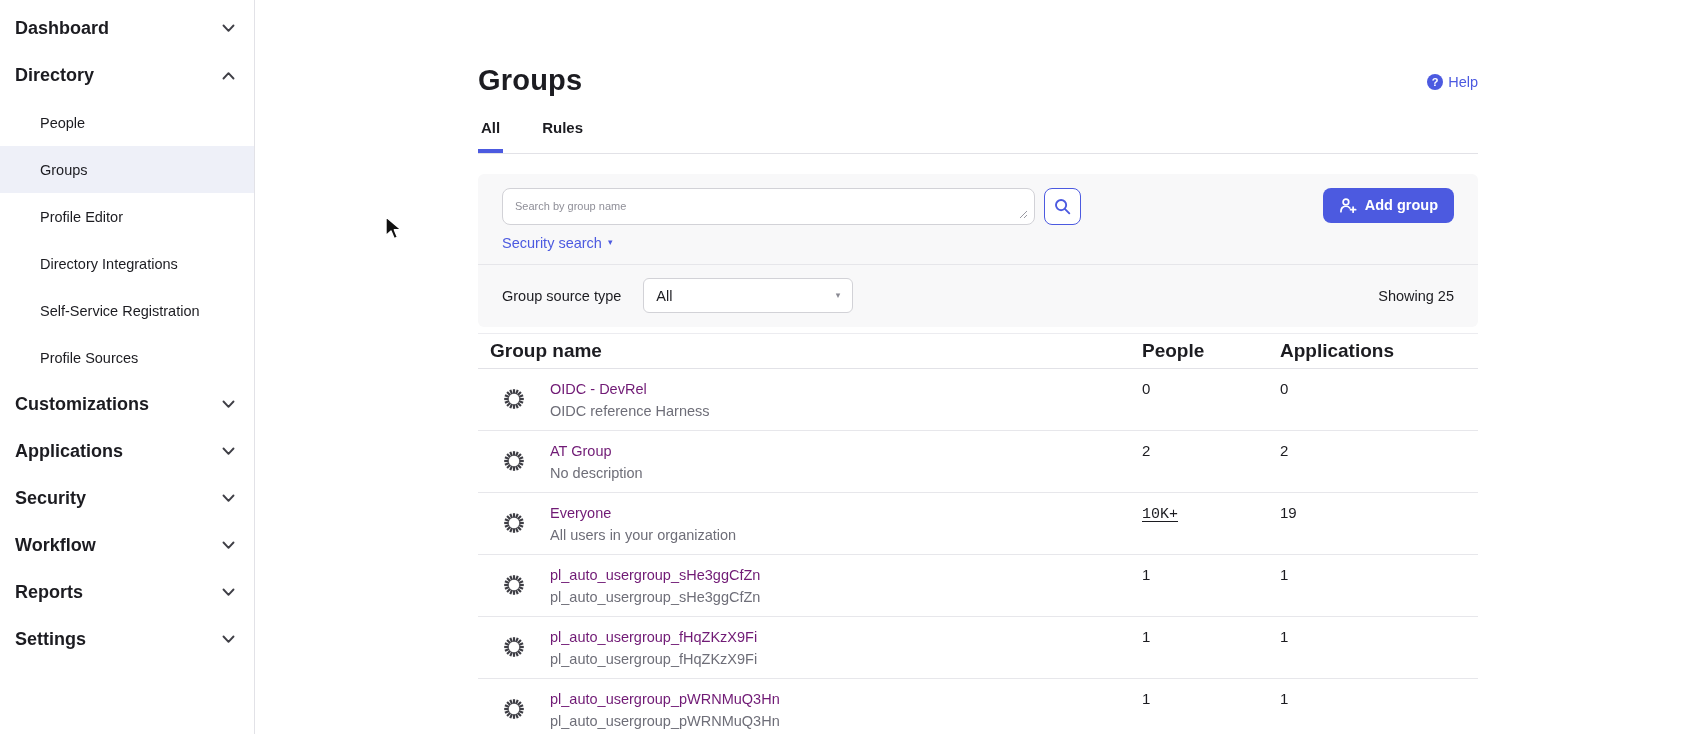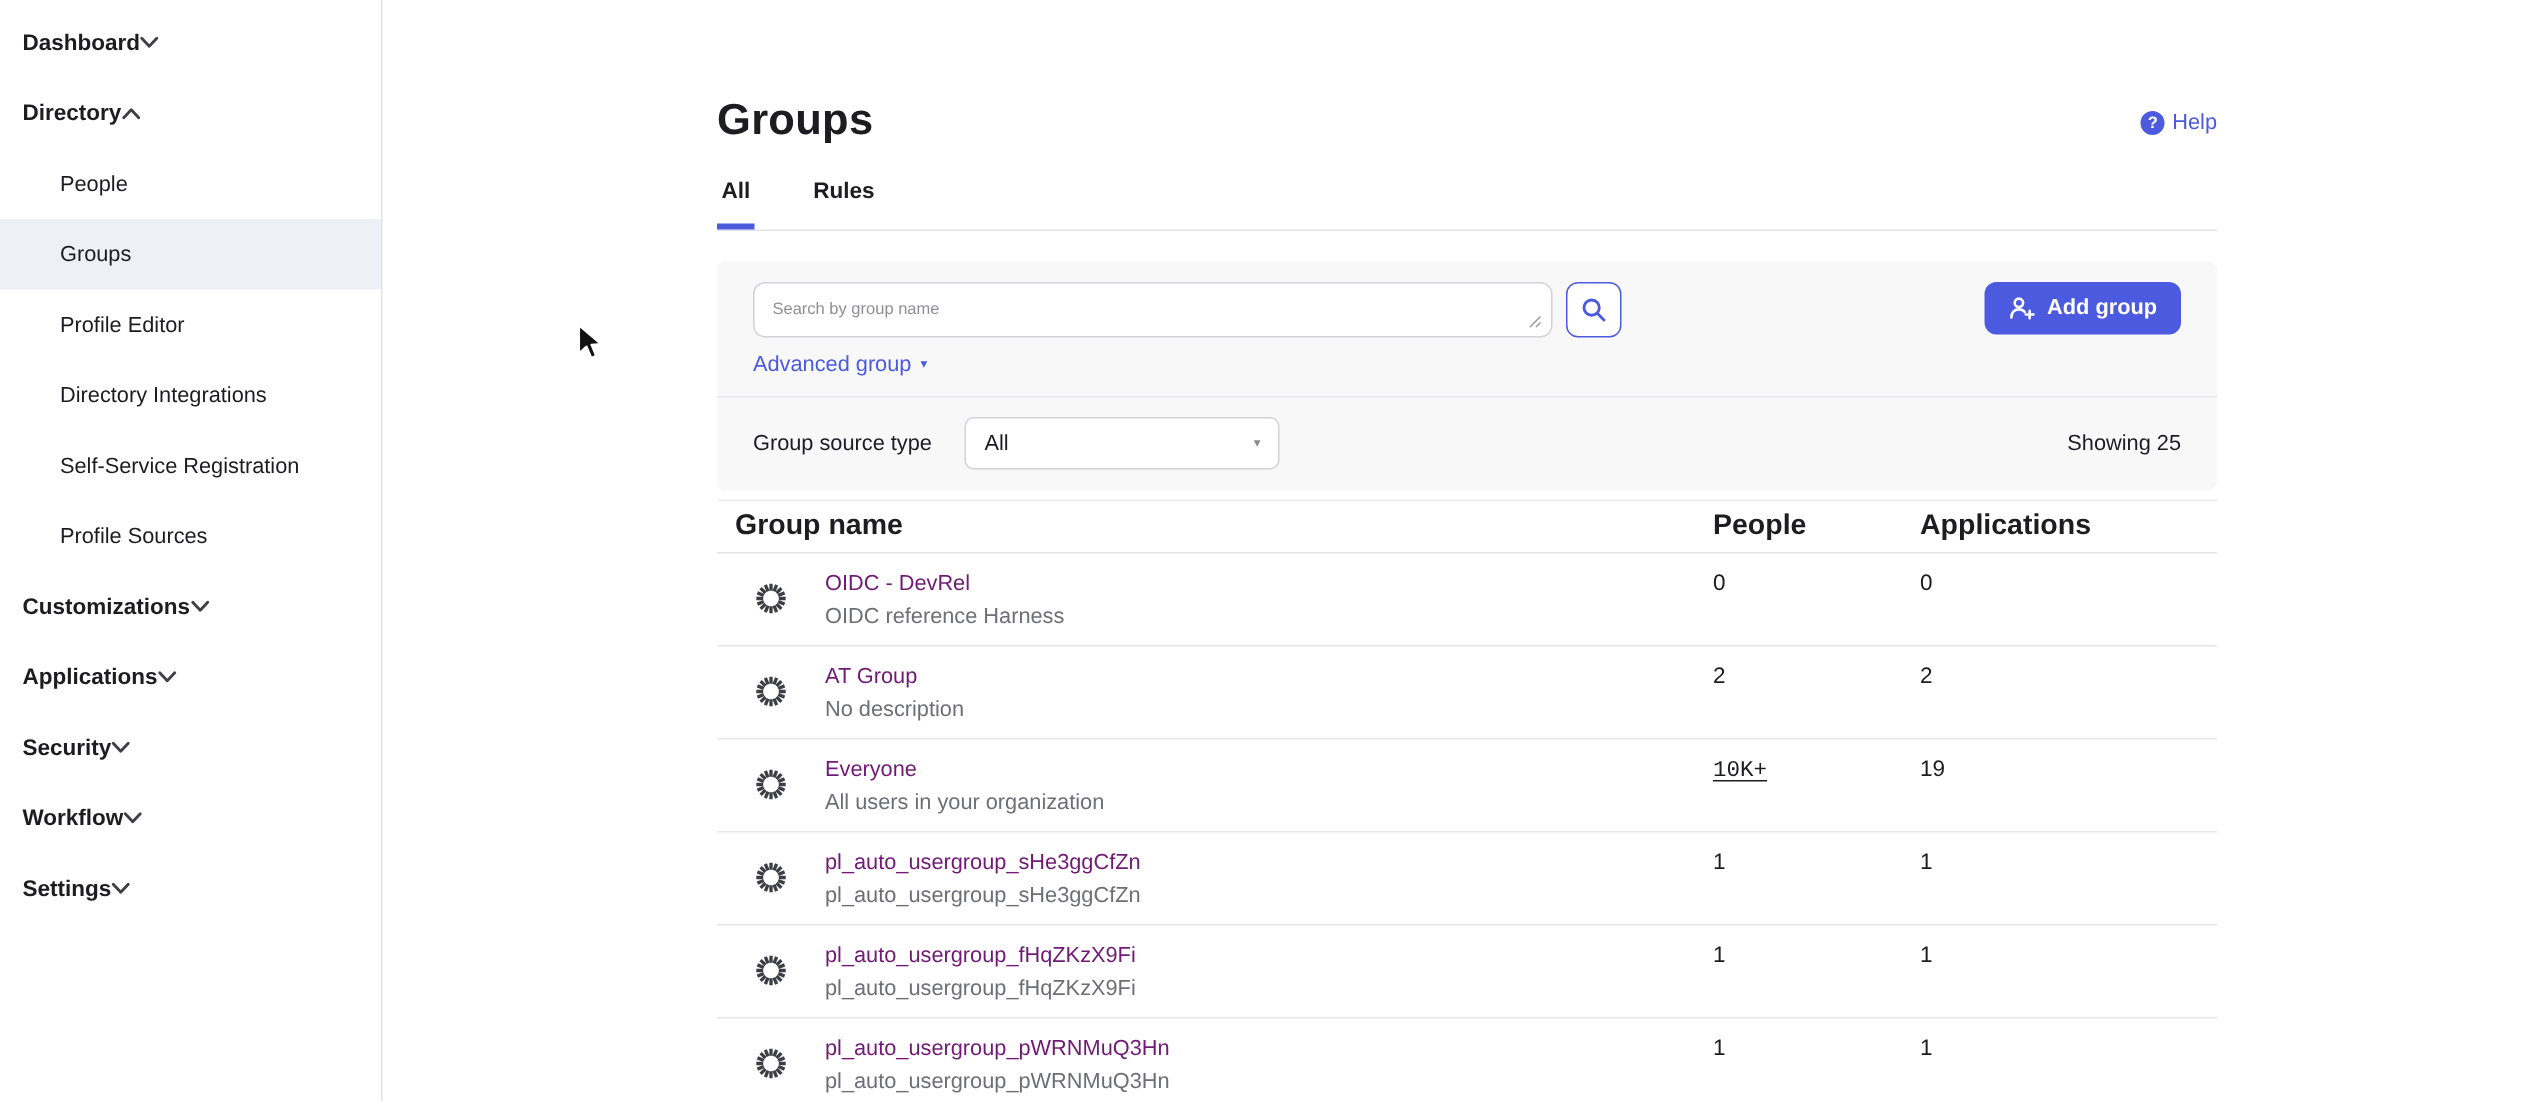--- a/index.html
+++ b/index.html
@@ -3,22 +3,22 @@
 <meta charset="utf-8">
 <style>
   html,body{margin:0;padding:0;overflow:hidden;}
   body{
     width:1687px;height:734px;position:relative;background:#fff;
     font-family:"Liberation Sans", sans-serif;color:#1c1c21;
   }
   
   .sidebar{position:absolute;left:0;top:0;width:255px;height:734px;
     border-right:1px solid #e2e2e7;box-sizing:border-box;padding-top:5px;background:#fff;}
-  .nav-item{height:47px;display:flex;align-items:center;
-    padding:0 19px 0 15px;font-size:15px;font-weight:bold;cursor:pointer;}
+  .nav-item{height:47px;display:flex;align-items:center;justify-content:space-between;
+    padding:0 19px 0 15px;font-size:18px;font-weight:bold;cursor:pointer;}
   .nav-sub{height:47px;display:flex;align-items:center;padding-left:40px;
     font-size:14.5px;cursor:pointer;}
   .nav-sub.selected{background:#eef0f8;}
   .chev{width:13px;height:9px;flex:none;}
   .chev.up{transform:rotate(180deg);}
   
   .main{position:absolute;left:256px;top:0;width:1431px;height:734px;}
   .content{width:1000px;margin-left:222px;position:relative;}
   .page-title{padding-top:42px;font-size:29px;font-weight:600;line-height:38px;letter-spacing:.2px;}
   .help-link{position:absolute;top:55px;right:0;display:flex;align-items:center;gap:5px;
@@ -152,20 +152,26 @@
         <use href="#icon-chevron"></use>
       </svg>
   </div>
   <div class="nav-item">
     <span>Workflow</span>
     <svg class="chev" viewBox="0 0 13 9">
         <use href="#icon-chevron"></use>
       </svg>
   </div>
   <div class="nav-item">
+    <span>Reports</span>
+    <svg class="chev" viewBox="0 0 13 9">
+        <use href="#icon-chevron"></use>
+      </svg>
+  </div>
+  <div class="nav-item">
     <span>Settings</span>
     <svg class="chev" viewBox="0 0 13 9">
         <use href="#icon-chevron"></use>
       </svg>
   </div>
 </nav>
 
 <main class="main">
   <div class="content">
     <h1 class="page-title">Groups</h1>
@@ -189,21 +195,21 @@
           </svg>
         </div>
         <button class="search-btn">
           <svg width="17" height="17" viewBox="0 0 18 18">
             <circle cx="7.5" cy="7.5" r="5.4" fill="none" stroke="#4c5ae0" stroke-width="2"></circle>
             <line x1="11.7" y1="11.7" x2="16.2" y2="16.2" stroke="#4c5ae0" stroke-width="2" stroke-linecap="round"></line>
           </svg>
         </button>
       </div>
       <div class="advanced">
-        <span>Advanced group</span>
+        <span>Security search</span>
         <span class="caret">▾</span>
       </div>
       <button class="add-btn">
         <svg width="18" height="17" viewBox="0 0 19 18">
           <circle cx="7.3" cy="5.2" r="3" fill="none" stroke="#fff" stroke-width="1.8"></circle>
           <path d="M2 15.5 C2 11.8 4.4 9.8 7.3 9.8 C9 9.8 10.5 10.5 11.4 11.7" fill="none" stroke="#fff" stroke-width="1.8" stroke-linecap="round"></path>
           <line x1="12.2" y1="13.4" x2="17.6" y2="13.4" stroke="#fff" stroke-width="1.8" stroke-linecap="round"></line>
           <line x1="14.9" y1="10.7" x2="14.9" y2="16.1" stroke="#fff" stroke-width="1.8" stroke-linecap="round"></line>
         </svg>
         <span>Add group</span>

